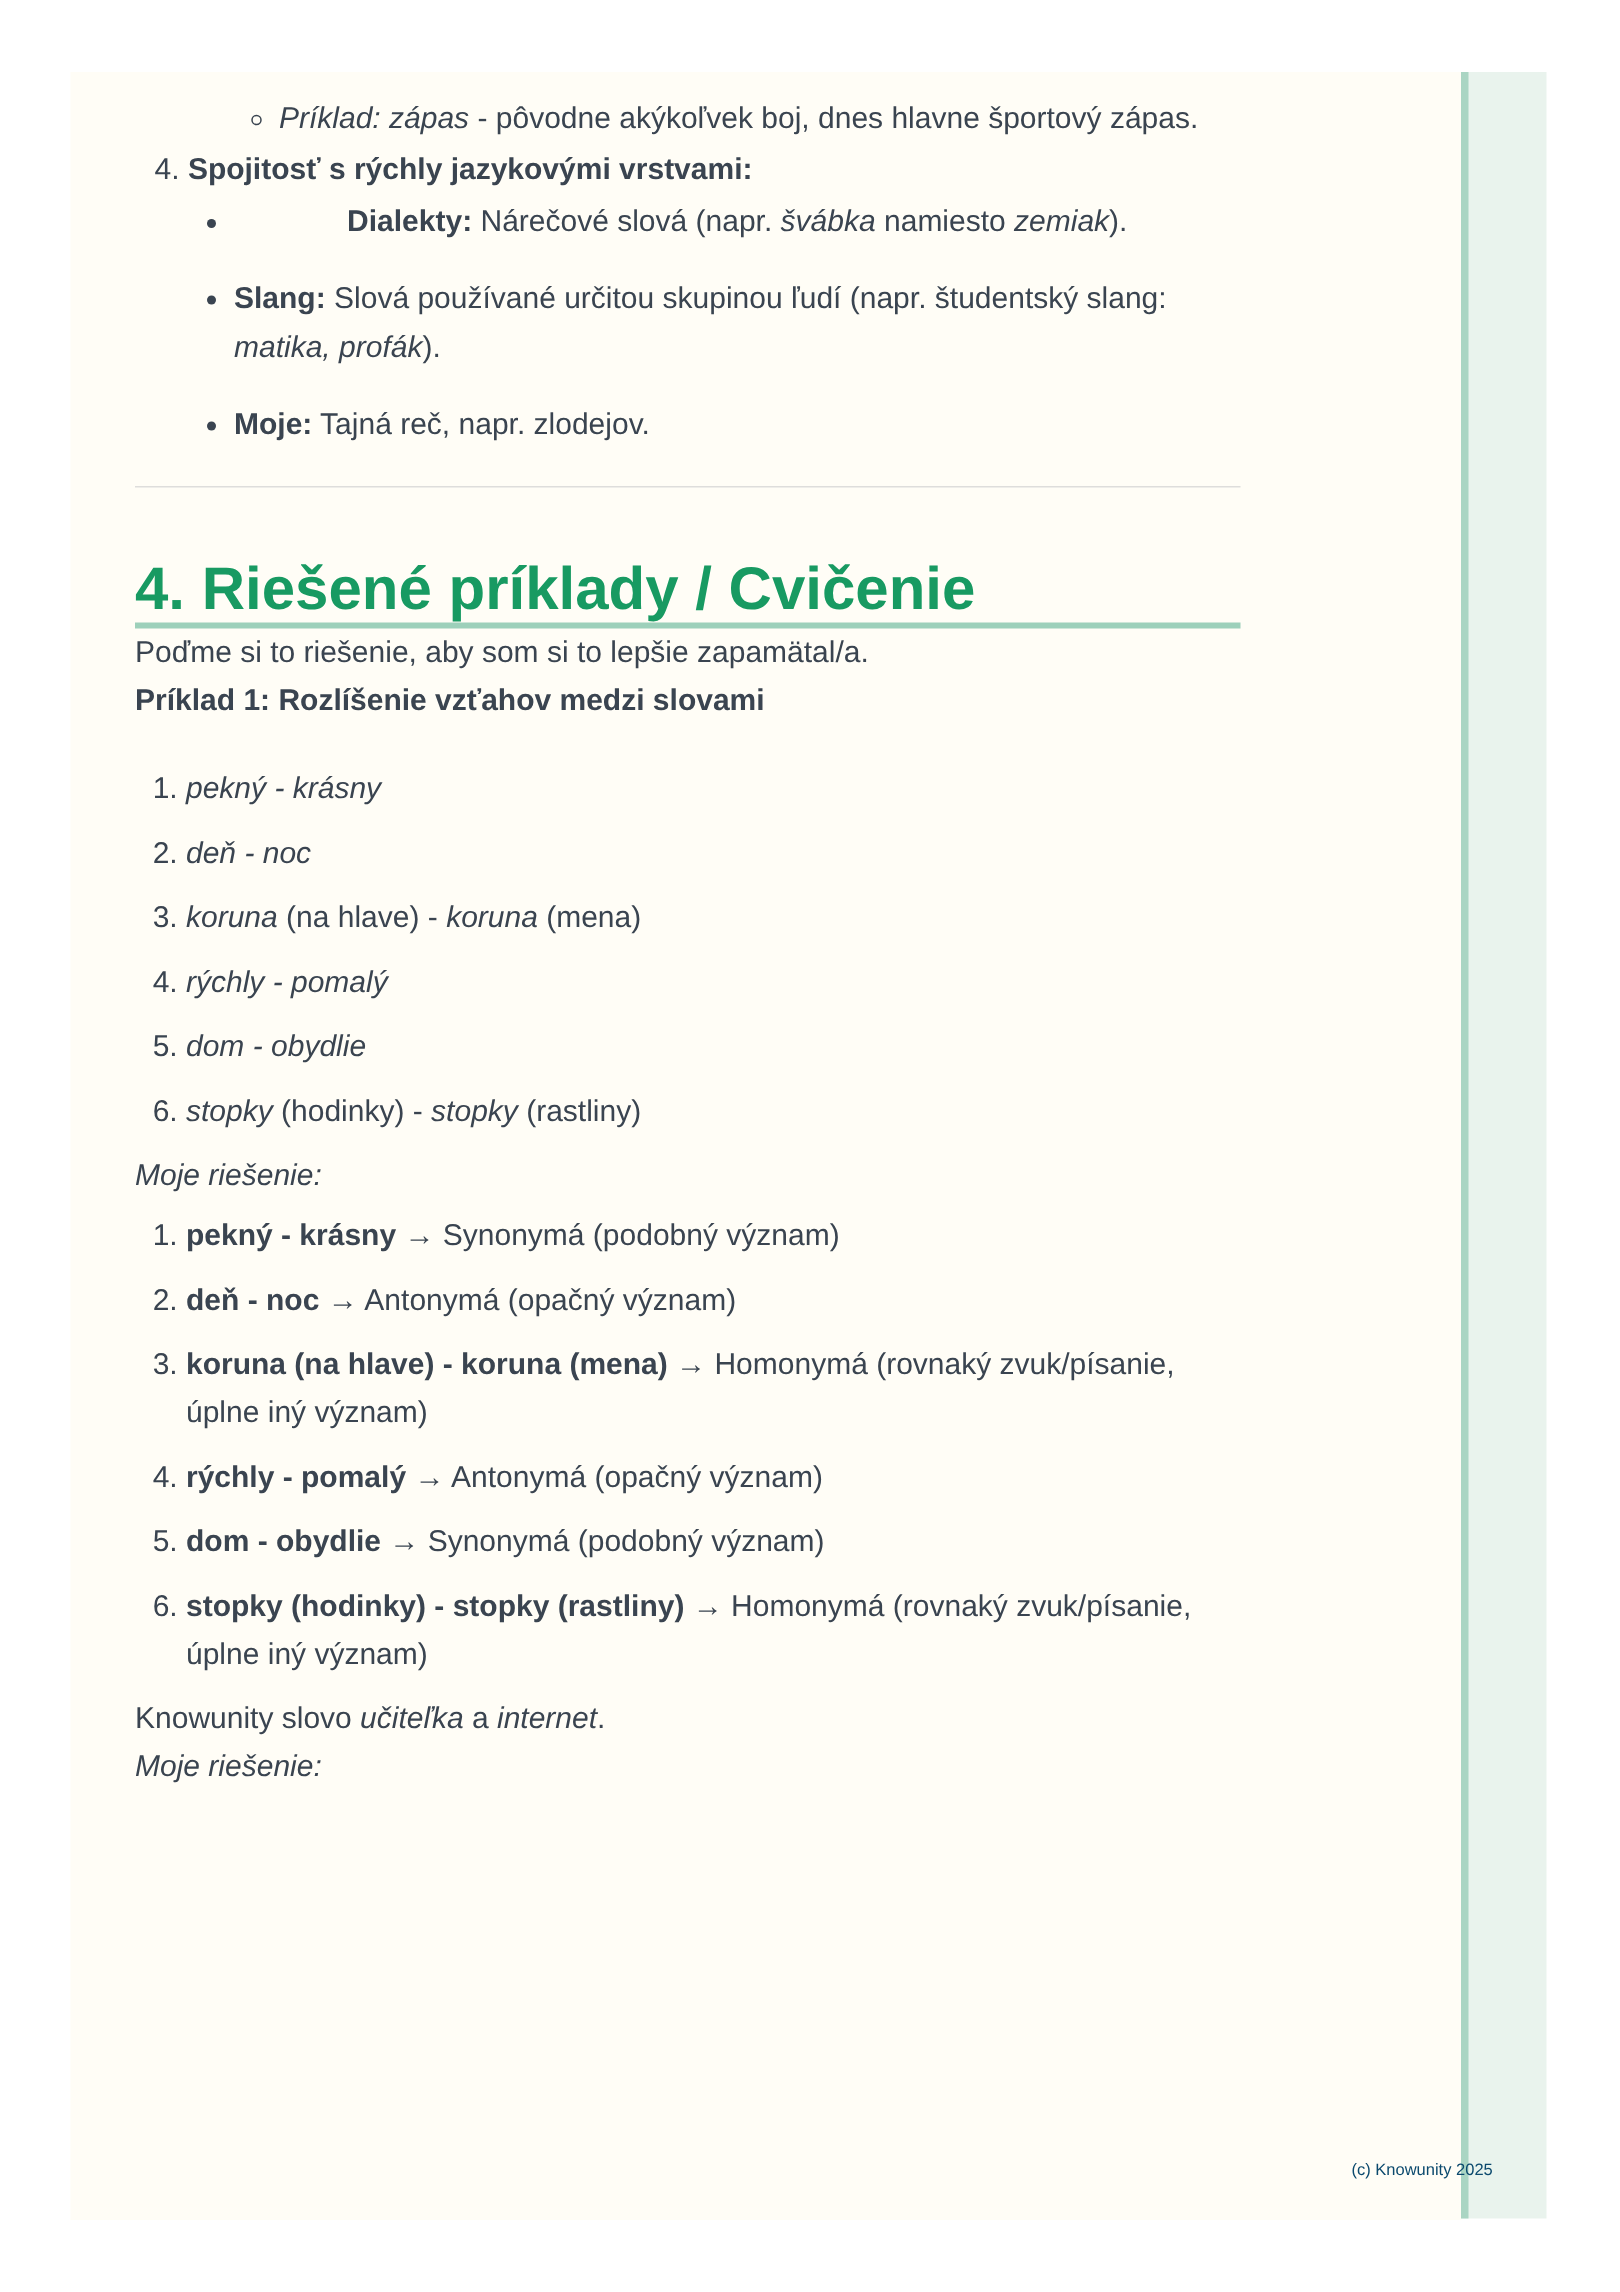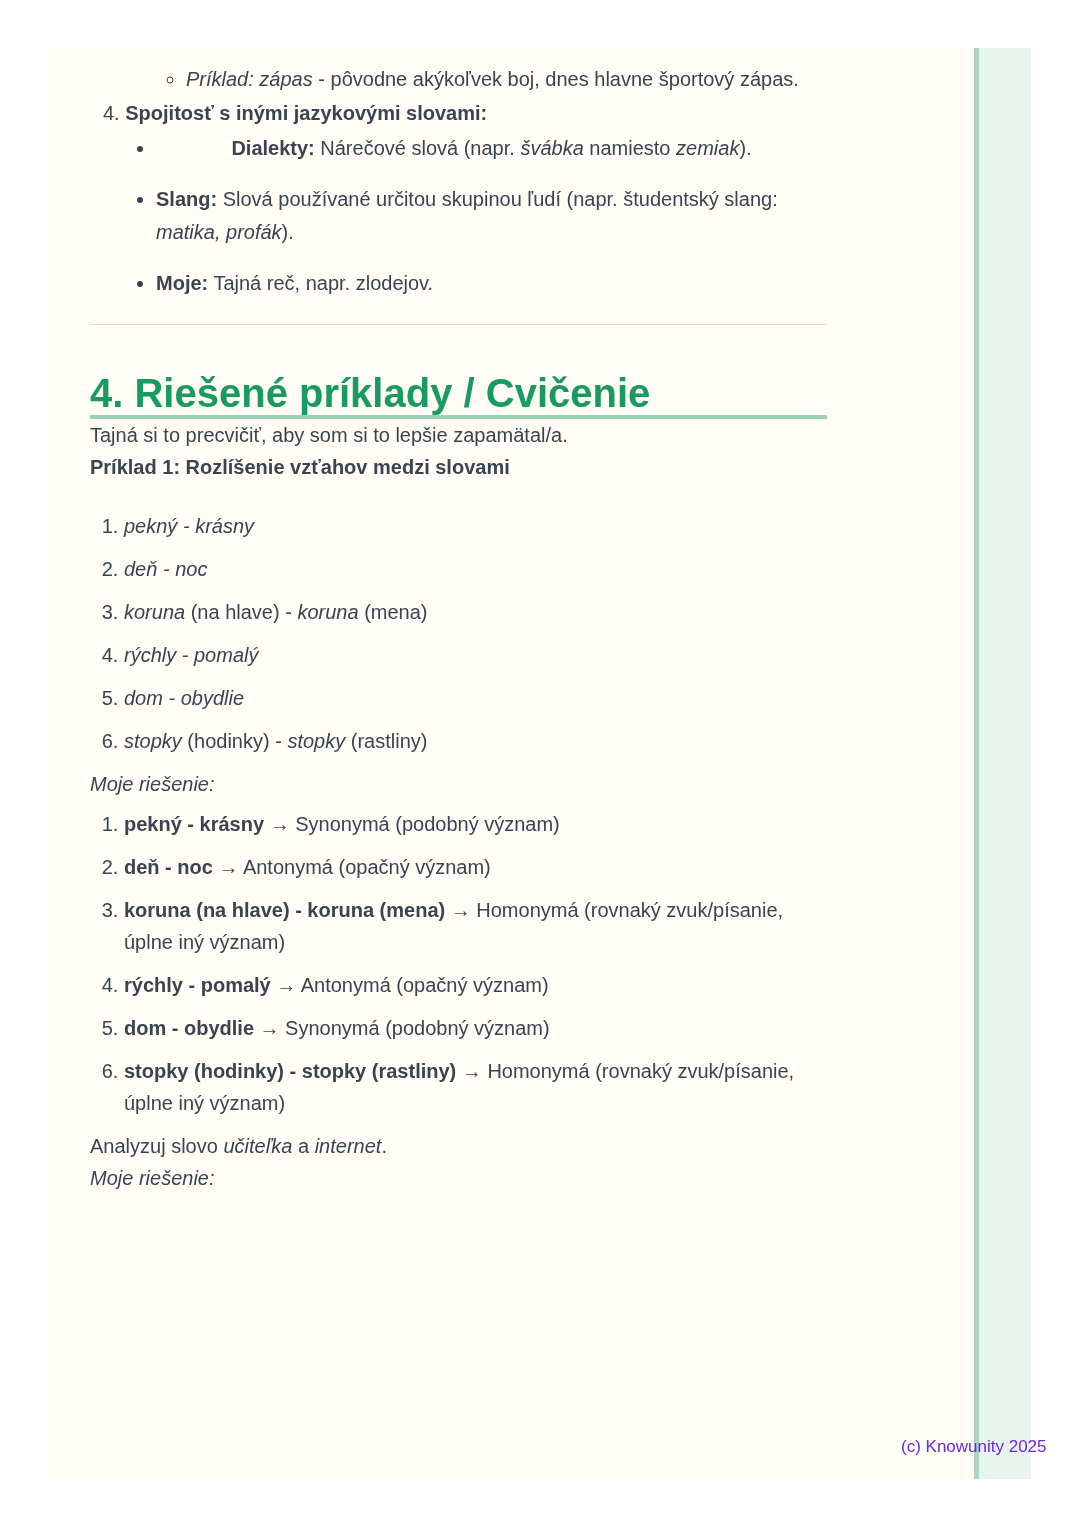--- a/index.html
+++ b/index.html
@@ -64,50 +64,50 @@
   .p-ex2   { margin-top: 27px; font-weight: 700; }
   .p-an    { margin-top: 26px; }
   .p-it2   { margin-top: 26px; font-style: italic; }
 
   ol.ex-list  { margin: 27px 0 0; padding-left: 34px; }
   ol.sol-list { margin: 8px 0 0; padding-left: 34px; }
   ol.ex-list li, ol.sol-list li { margin-bottom: 11px; }
 
   .footer {
     position: absolute; left: 901px; top: 1438px;
-    font-size: 17px; line-height: 18px;
-    color: #6d28d9;
+    font-size: 11px; line-height: 18px;
+    color: #0c4a6e;
     z-index: 2;
   }
 </style>
 </head>
 <body>
 
 <div class="card"></div>
 <div class="stripe"></div>
 
 <div class="content">
 
   <ul class="intro-list">
     <li><span class="it">Príklad: zápas</span><span> - pôvodne akýkoľvek boj, dnes hlavne športový zápas.</span></li>
   </ul>
 
-  <p class="sec4-head"><span>4.</span> <span class="b">Spojitosť s inými jazykovými slovami:</span></p>
+  <p class="sec4-head"><span>4.</span> <span class="b">Spojitosť s rýchly jazykovými vrstvami:</span></p>
 
   <ul class="sec4-list">
     <li><span class="b">Dialekty:</span><span> Nárečové slová (napr. </span><span class="it">švábka</span><span> namiesto </span><span class="it">zemiak</span><span>).</span></li>
     <li><span class="b">Slang:</span><span> Slová používané určitou skupinou ľudí (napr. študentský slang: </span><span class="it">matika, profák</span><span>).</span></li>
     <li><span class="b">Moje:</span><span> Tajná reč, napr. zlodejov.</span></li>
   </ul>
 
   <hr class="divider">
 
   <h1 class="heading">4. Riešené príklady / Cvičenie</h1>
 
-  <p class="p-lead">Tajná si to precvičiť, aby som si to lepšie zapamätal/a.</p>
+  <p class="p-lead">Poďme si to riešenie, aby som si to lepšie zapamätal/a.</p>
 
   <p class="p-bold">Príklad 1: Rozlíšenie vzťahov medzi slovami</p>
 
 
   <ol class="ex-list">
     <li><span class="it">pekný - krásny</span></li>
     <li><span class="it">deň - noc</span></li>
     <li><span class="it">koruna</span><span> (na hlave) - </span><span class="it">koruna</span><span> (mena)</span></li>
     <li><span class="it">rýchly - pomalý</span></li>
     <li><span class="it">dom - obydlie</span></li>
@@ -119,19 +119,19 @@
   <ol class="sol-list">
     <li><span class="b">pekný - krásny</span><span> → Synonymá (podobný význam)</span></li>
     <li><span class="b">deň - noc</span><span> → Antonymá (opačný význam)</span></li>
     <li><span class="b">koruna (na hlave) - koruna (mena)</span><span> → Homonymá (rovnaký zvuk/písanie, úplne iný význam)</span></li>
     <li><span class="b">rýchly - pomalý</span><span> → Antonymá (opačný význam)</span></li>
     <li><span class="b">dom - obydlie</span><span> → Synonymá (podobný význam)</span></li>
     <li><span class="b">stopky (hodinky) - stopky (rastliny)</span><span> → Homonymá (rovnaký zvuk/písanie, úplne iný význam)</span></li>
   </ol>
 
 
-  <p class="p-an"><span>Analyzuj slovo </span><span class="it">učiteľka</span><span> a </span><span class="it">internet</span><span>.</span></p>
+  <p class="p-an"><span>Knowunity slovo </span><span class="it">učiteľka</span><span> a </span><span class="it">internet</span><span>.</span></p>
 
   <p class="p-it2">Moje riešenie:</p>
 
 </div>
 
 <div class="footer">(c) Knowunity 2025</div>
 
 </body></html>

